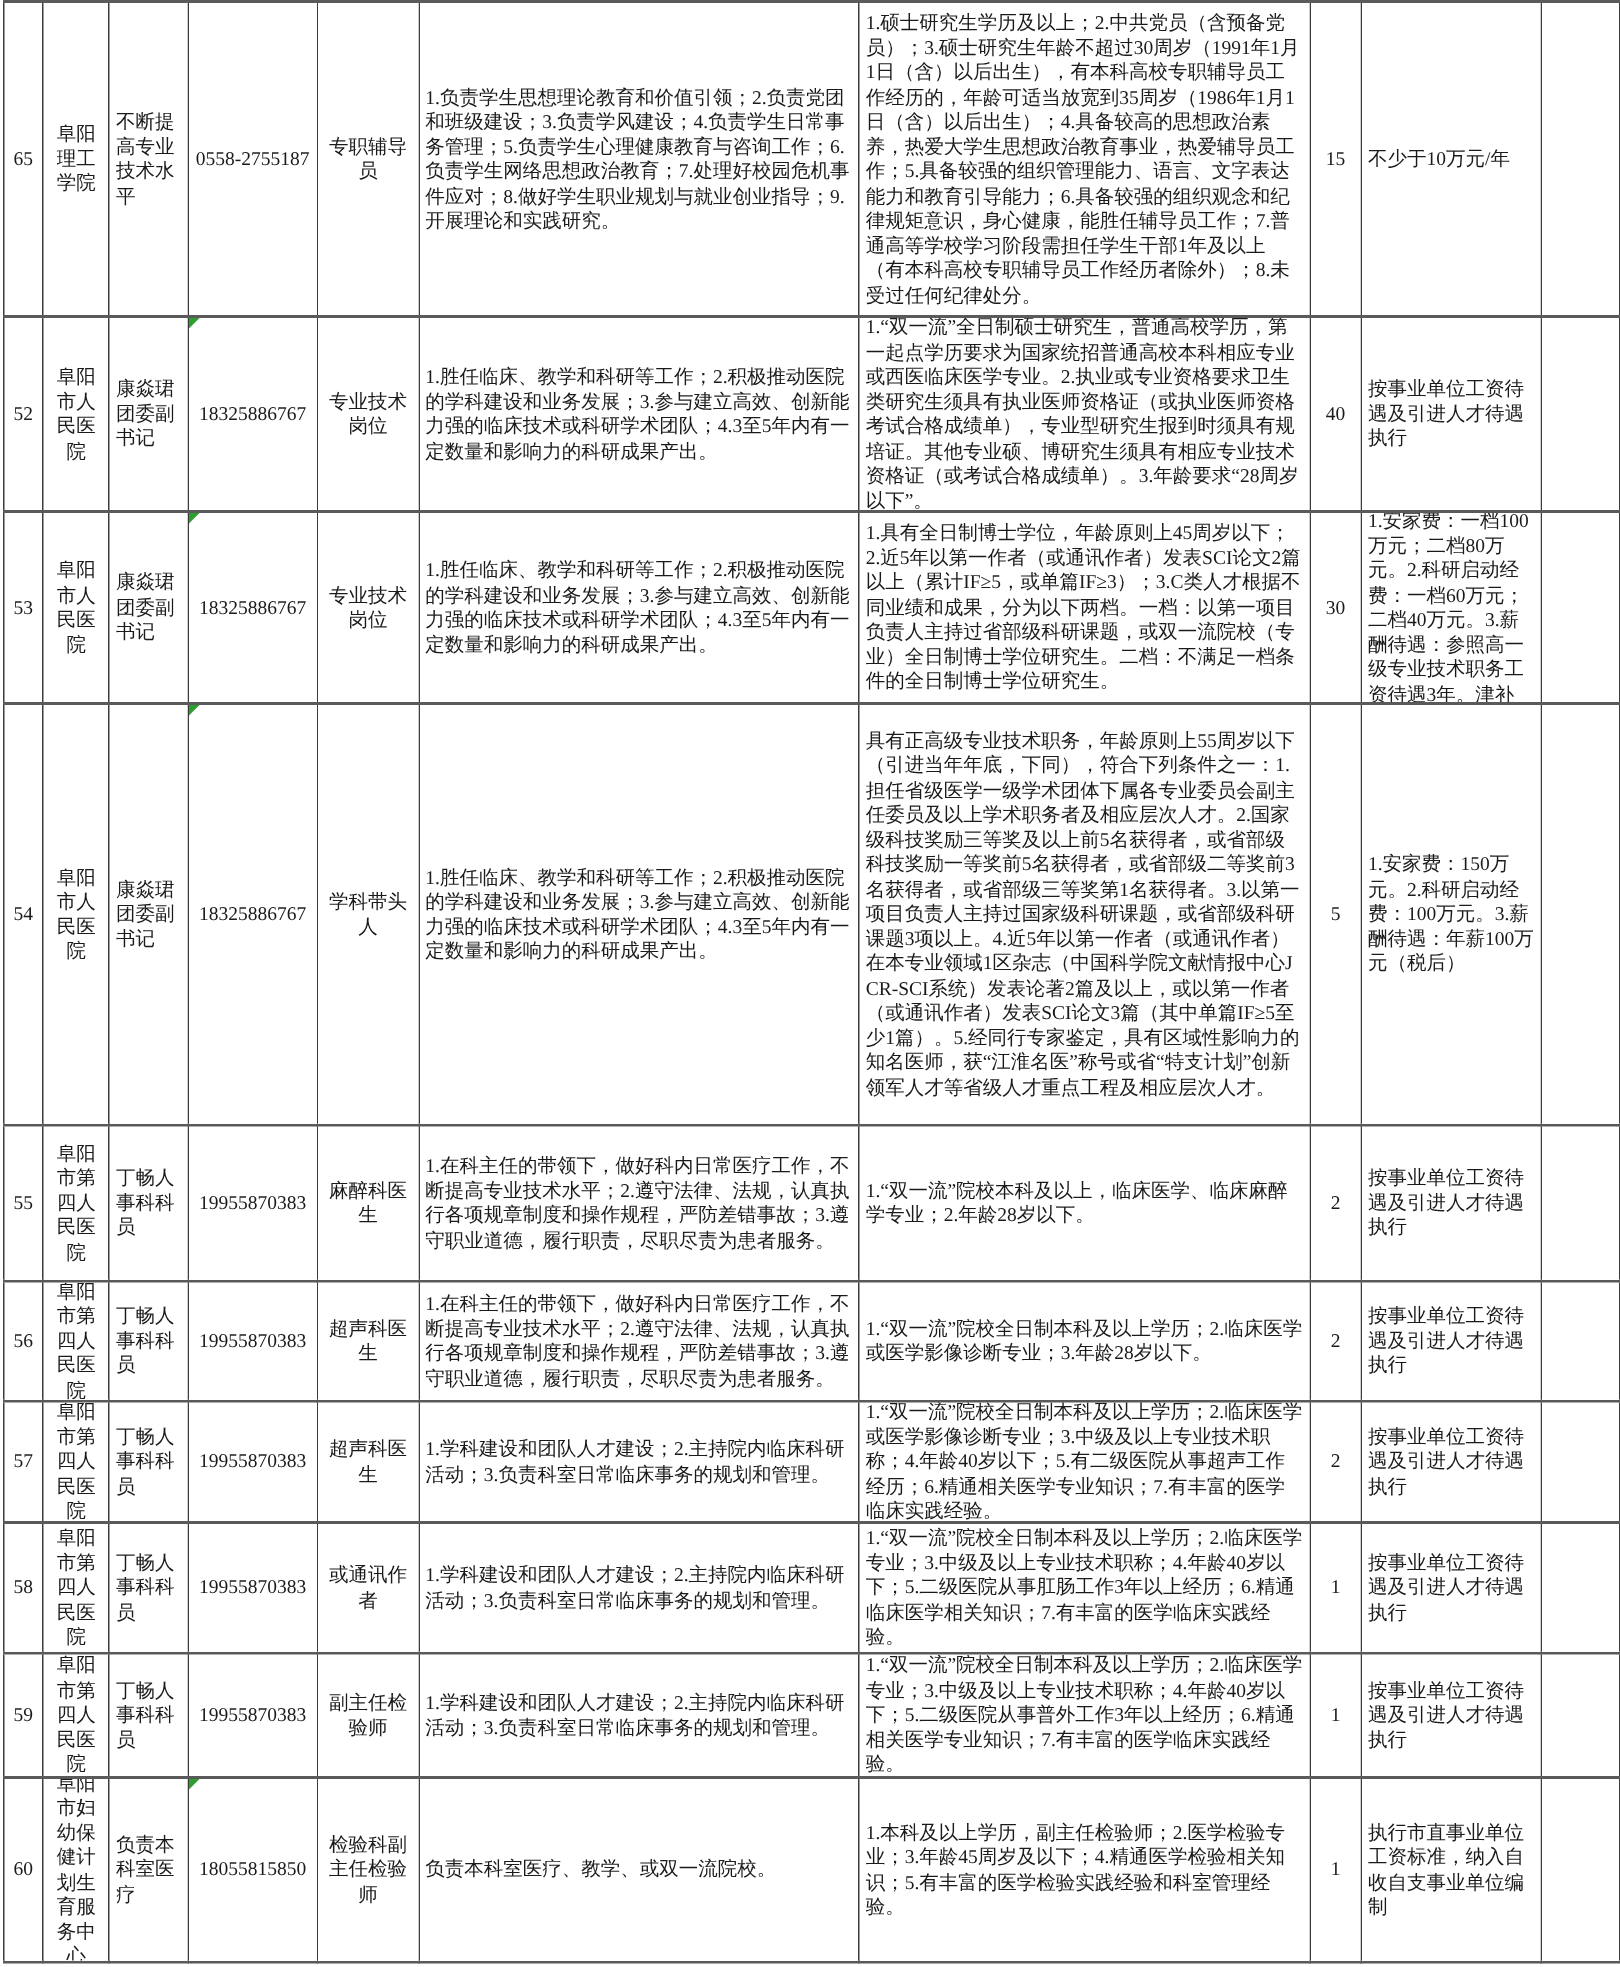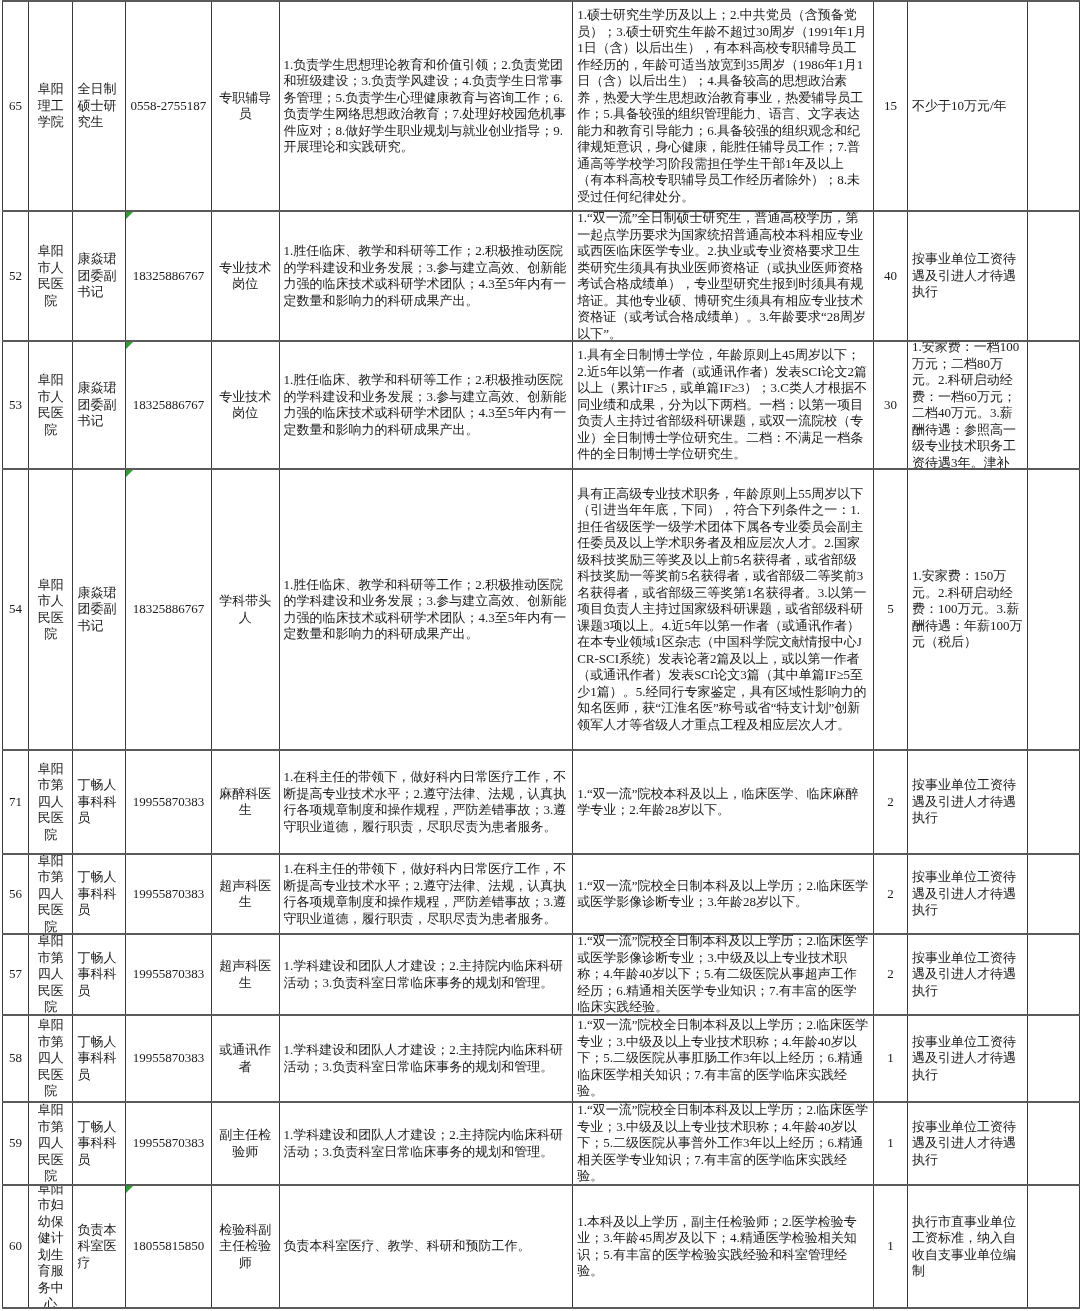--- a/index.html
+++ b/index.html
@@ -80,21 +80,21 @@
 
   <tbody>
       <tr style="--h:208px">
     <td>
           <div class="w ctr">65</div>
         </td>
     <td>
           <div class="w ctr">阜阳理工学院</div>
         </td>
     <td>
-          <div class="w lft">全日制硕士研究生</div>
+          <div class="w lft">不断提高专业技术水平</div>
         </td>
     <td>
           <div class="w ctr">0558-2755187</div>
         </td>
     <td>
           <div class="w ctr">专职辅导员</div>
         </td>
     <td>
           <div class="w lft">1.负责学生思想理论教育和价值引领；2.负责党团和班级建设；3.负责学风建设；4.负责学生日常事务管理；5.负责学生心理健康教育与咨询工作；6.负责学生网络思想政治教育；7.处理好校园危机事件应对；8.做好学生职业规划与就业创业指导；9.开展理论和实践研究。</div>
         </td>
@@ -209,21 +209,21 @@
     <td>
           <div class="w lft">1.安家费：150万元。2.科研启动经费：100万元。3.薪酬待遇：年薪100万元（税后）</div>
         </td>
     <td>
           <div class="w"></div>
         </td>
   </tr>
 
   <tr style="--h:102px">
     <td>
-          <div class="w ctr">71</div>
+          <div class="w ctr">55</div>
         </td>
     <td>
           <div class="w ctr">阜阳市第四人民医院</div>
         </td>
     <td>
           <div class="w lft">丁畅人事科科员</div>
         </td>
     <td>
           <div class="w ctr">19955870383</div>
         </td>
@@ -390,21 +390,21 @@
           <div class="w lft">负责本科室医疗</div>
         </td>
     <td>
           <span class="flag"></span>
           <div class="w ctr">18055815850</div>
         </td>
     <td>
           <div class="w ctr">检验科副主任检验师</div>
         </td>
     <td>
-          <div class="w lft">负责本科室医疗、教学、科研和预防工作。</div>
+          <div class="w lft">负责本科室医疗、教学、或双一流院校。</div>
         </td>
     <td>
           <div class="w lft">1.本科及以上学历，副主任检验师；2.医学检验专业；3.年龄45周岁及以下；4.精通医学检验相关知识；5.有丰富的医学检验实践经验和科室管理经验。</div>
         </td>
     <td>
           <div class="w ctr">1</div>
         </td>
     <td>
           <div class="w lft">执行市直事业单位工资标准，纳入自收自支事业单位编制</div>
         </td>

